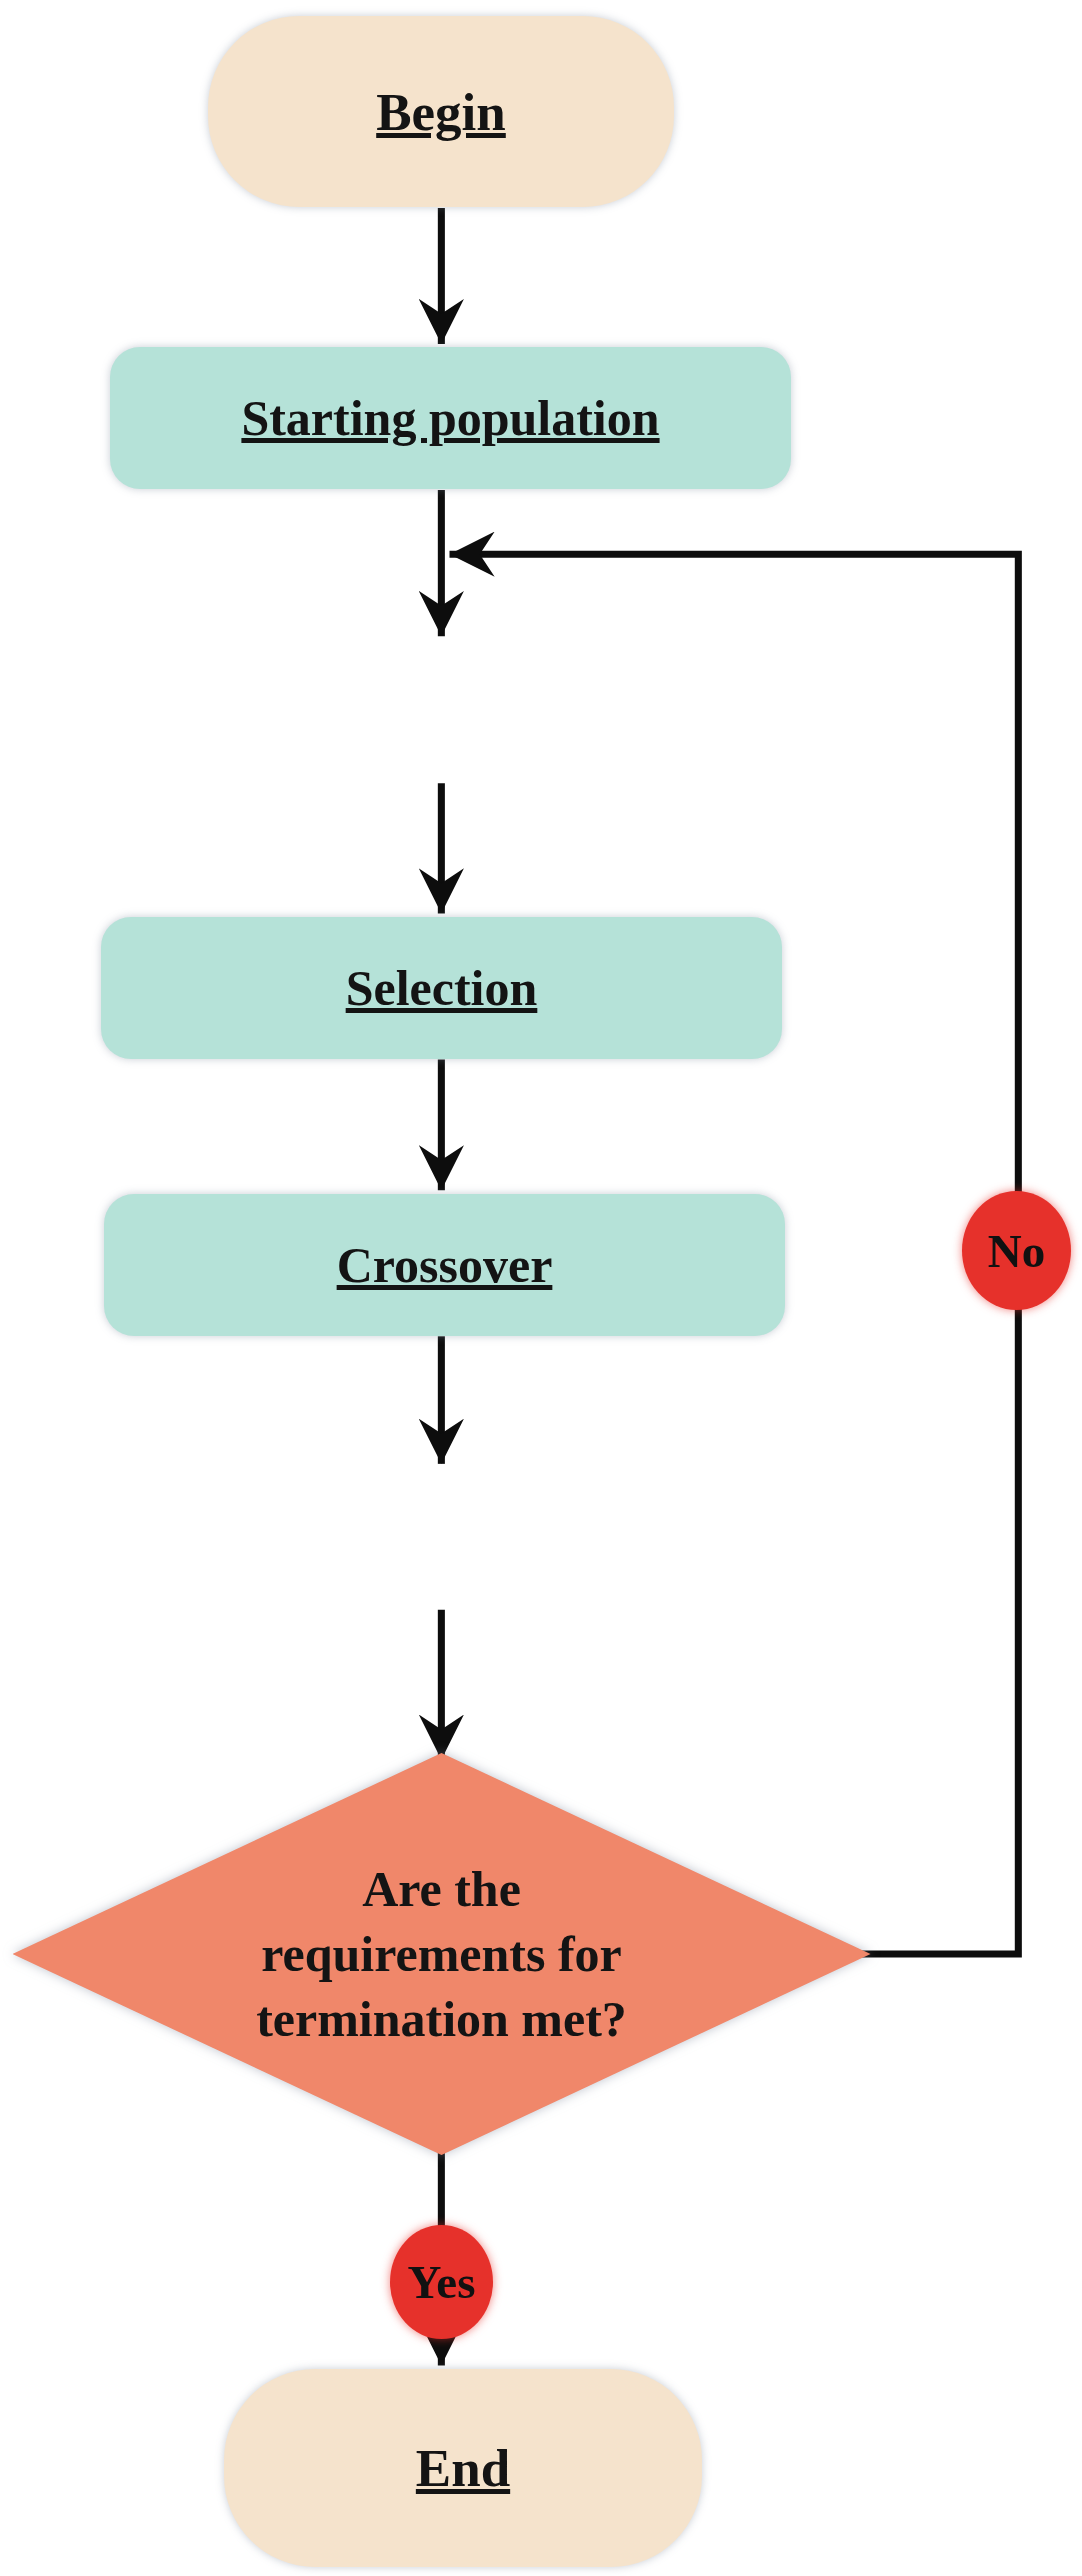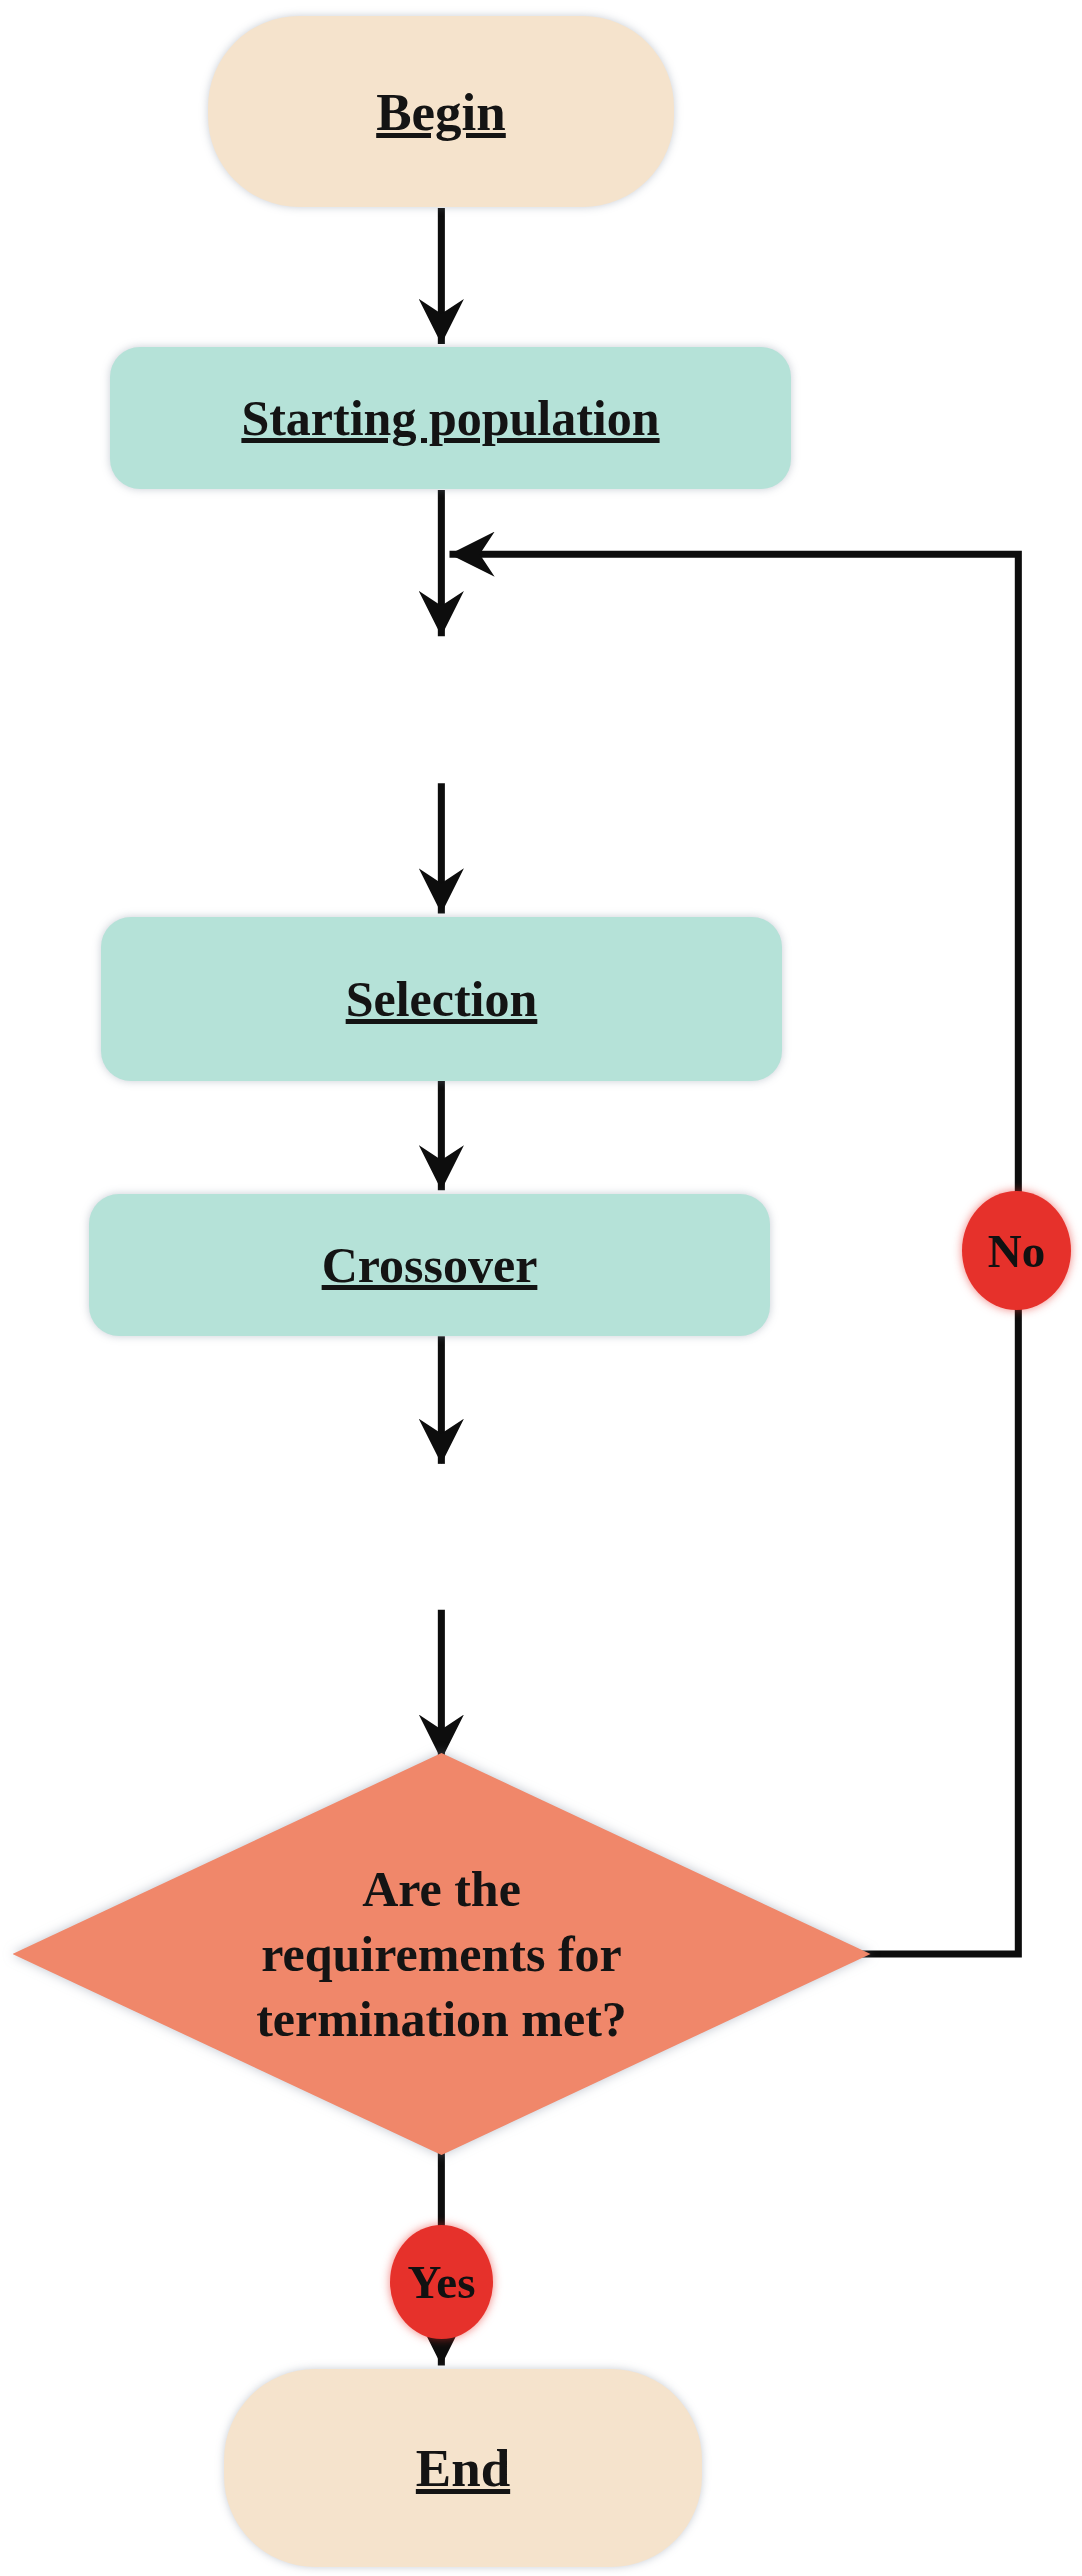--- a/index.html
+++ b/index.html
@@ -61,25 +61,25 @@
 
   <div class="node terminator" style="left:208px;top:16.3px;width:466px;height:191px;">
     <span>Begin</span>
   </div>
 
   <div class="node process" style="left:110px;top:347px;width:681px;height:142px;">
     <span>Starting population</span>
   </div>
 
 
-  <div class="node process" style="left:101px;top:917px;width:681px;height:164px;">
+  <div class="node process" style="left:101px;top:917px;width:681px;height:142px;">
     <span>Selection</span>
   </div>
 
-  <div class="node process" style="left:89px;top:1194px;width:681px;height:142px;">
+  <div class="node process" style="left:104px;top:1194px;width:681px;height:142px;">
     <span>Crossover</span>
   </div>
 
 
   <div class="diamond-wrap" style="left:12.5px;top:1753px;width:858px;height:402px;">
     <div class="diamond">
       <span class="label">Are the requirements for termination met?</span>
     </div>
   </div>
 

